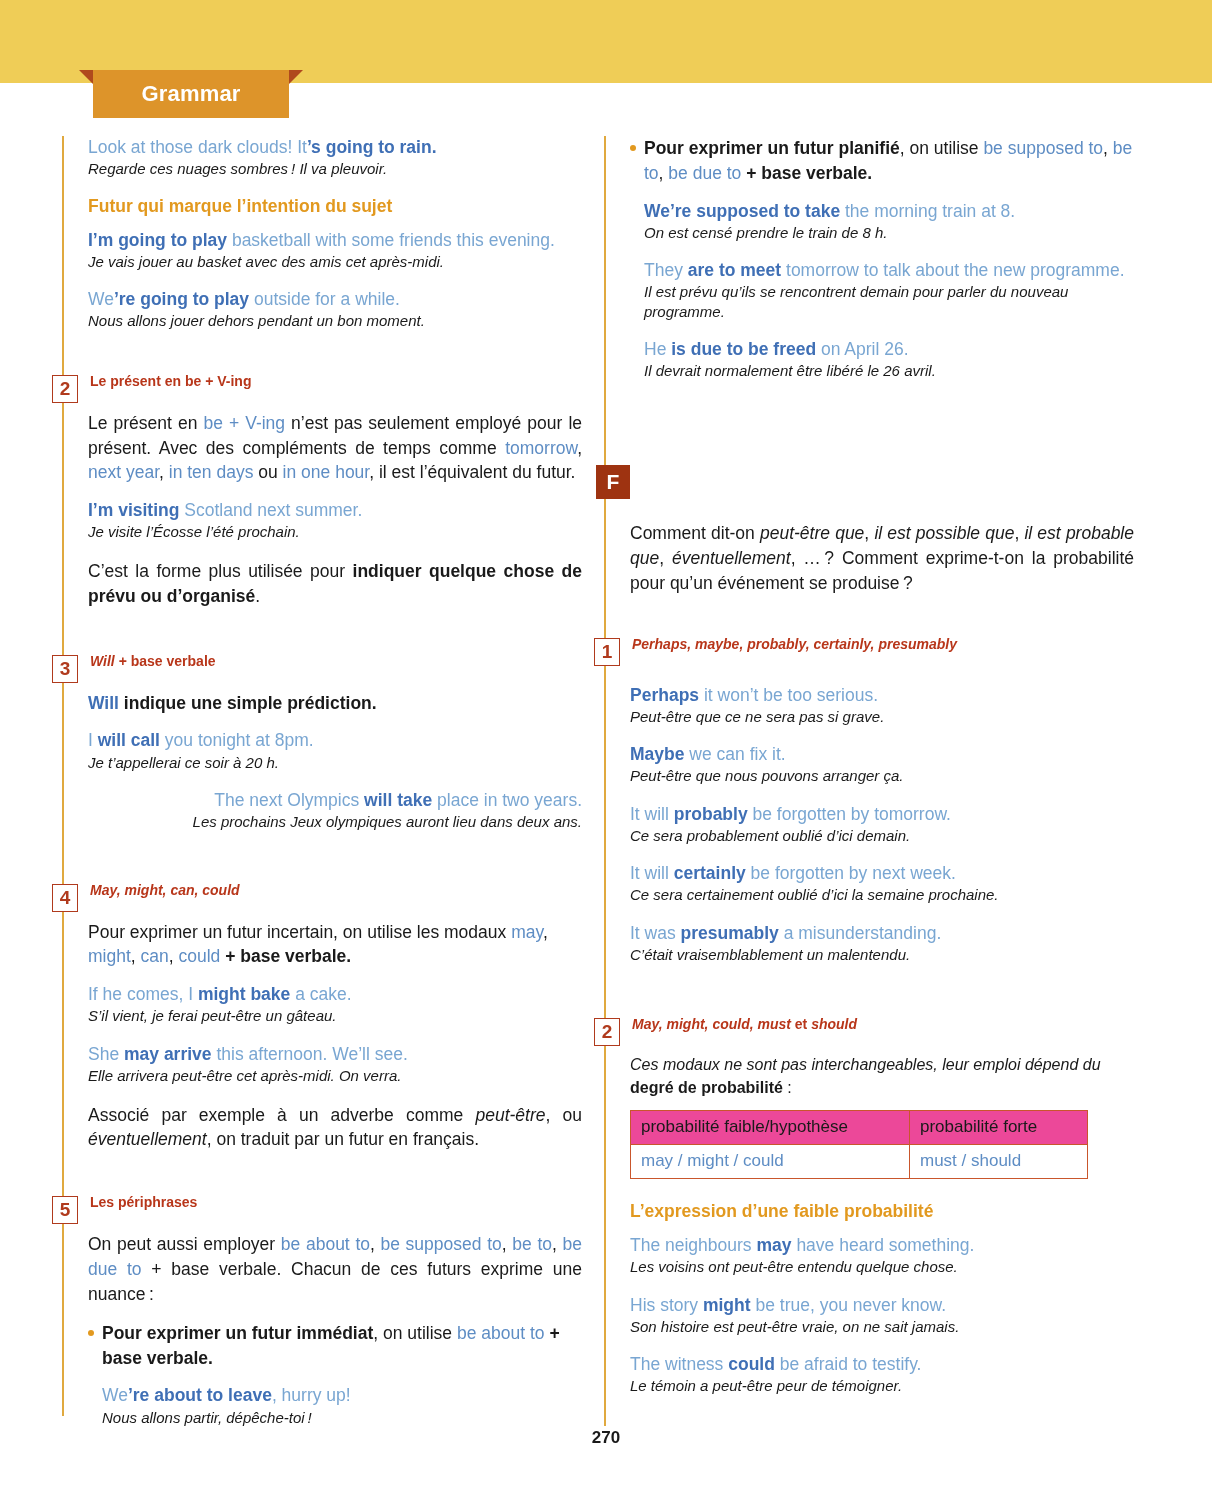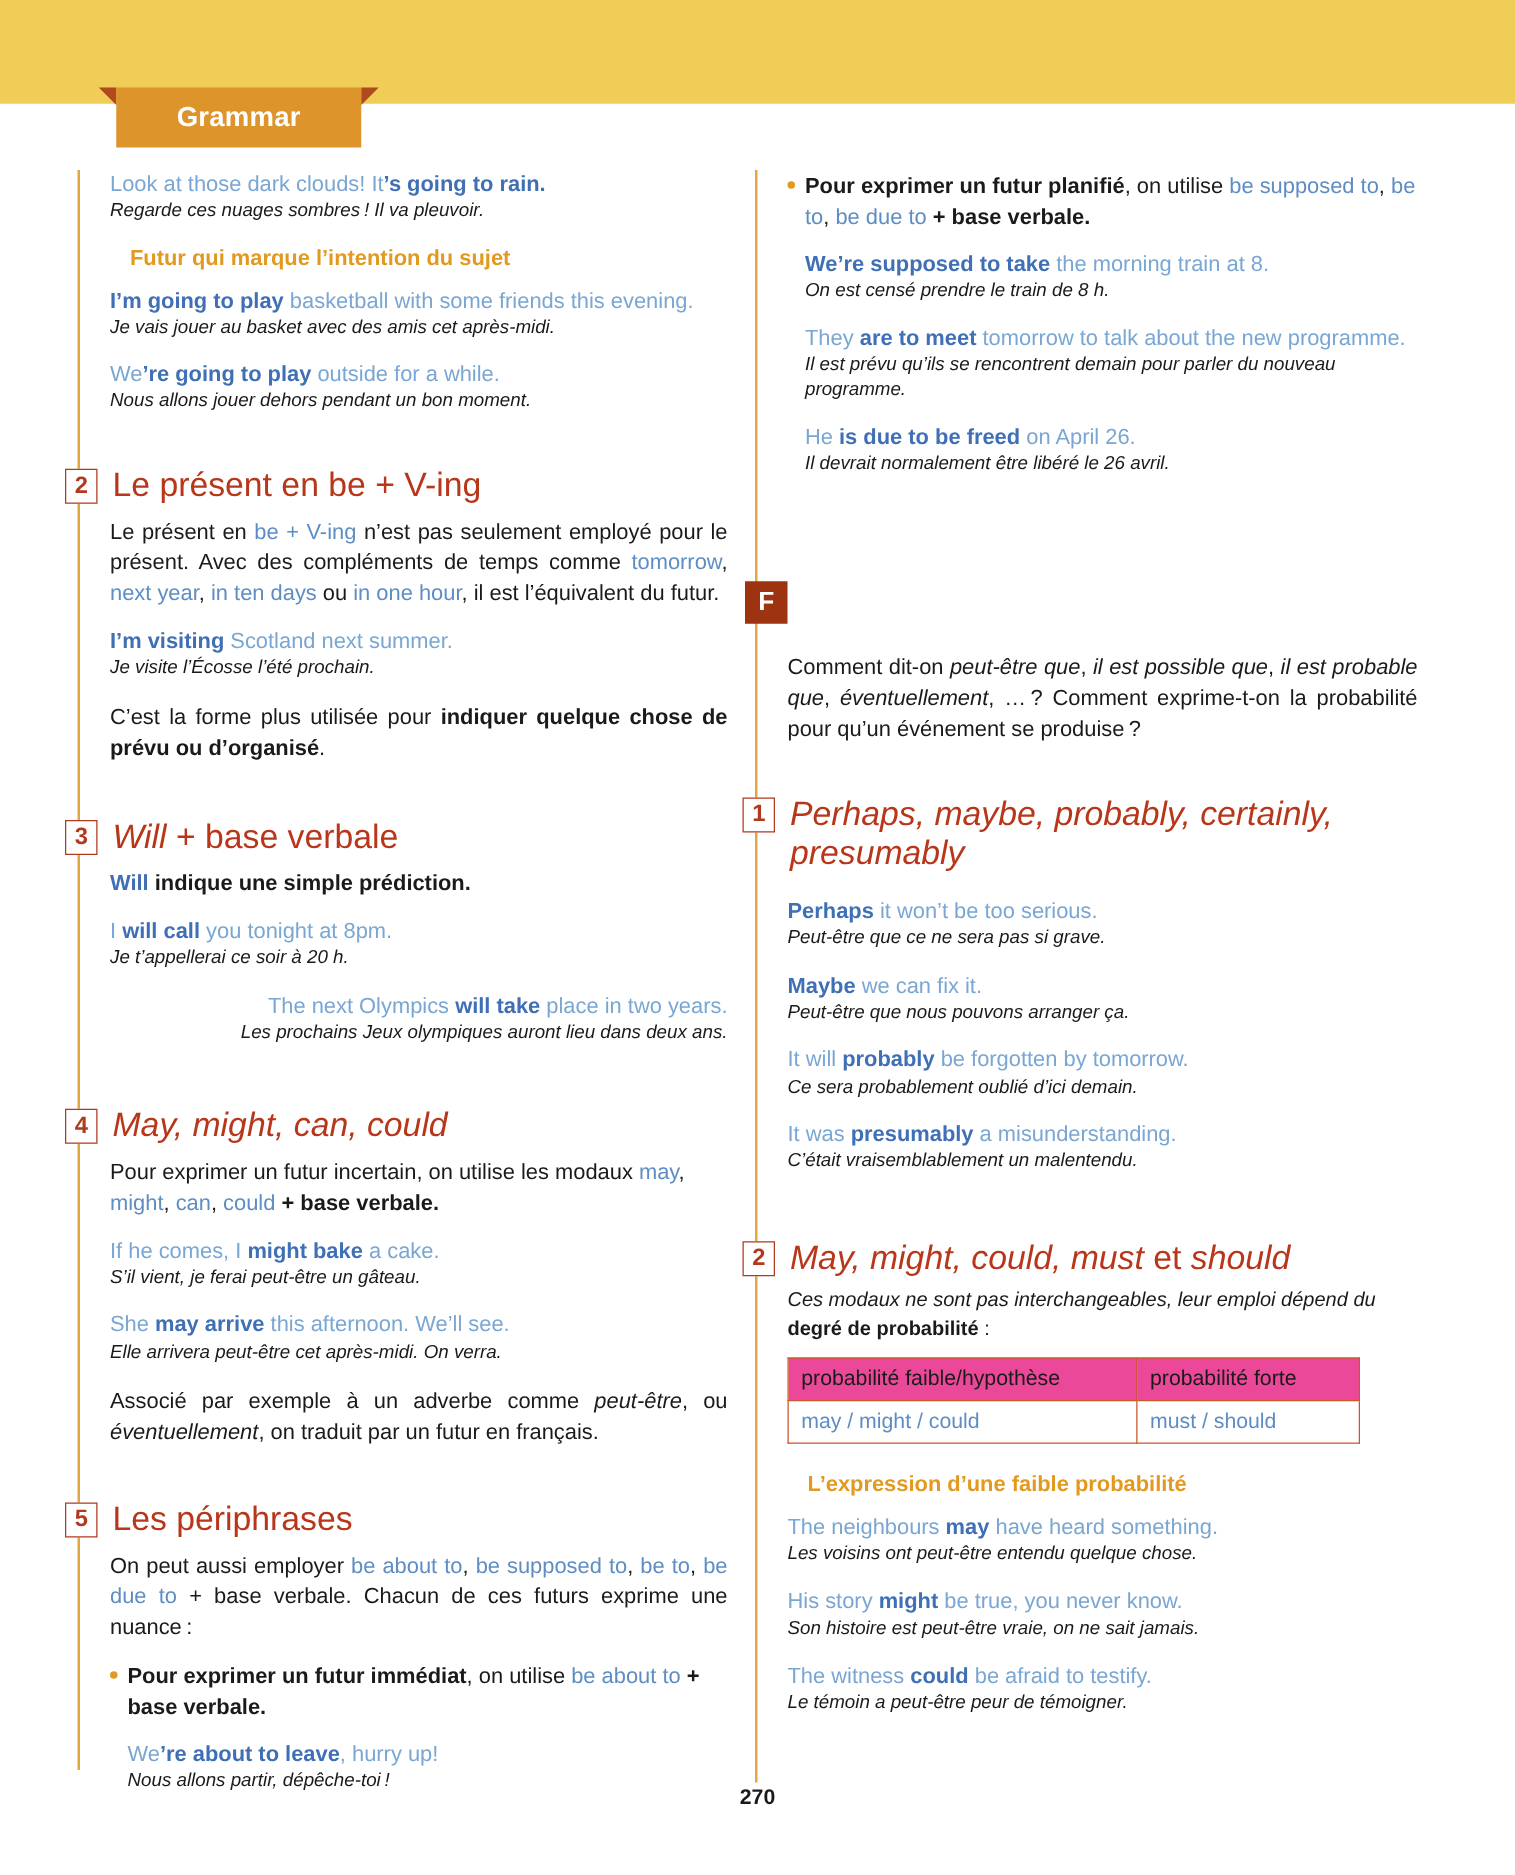--- a/index.html
+++ b/index.html
@@ -42,33 +42,33 @@
     margin:0 0 14px 0;text-align:justify;
   }
   .para.nojust{text-align:left;}
   .en{font-size:17.5px;line-height:1.32;color:#79a6d2;margin:0;}
   .en b, .en .bold{color:#3f6fb5;font-weight:bold;}
   .fr{font-size:15px;line-height:1.3;color:#1a1a1a;font-style:italic;
       font-family:"Liberation Sans","DejaVu Sans",sans-serif;margin:0 0 0 0;}
   .ex{margin:0 0 17px 0;}
   .kw{color:#5e8dc4;}
   .kwb{color:#3f6fb5;font-weight:bold;}
-  .hl-orange{color:#e2991f;font-weight:bold;font-size:17.5px;margin:0 0 12px 16px;}
+  .hl-orange{color:#e2991f;font-weight:bold;font-size:17.5px;margin:0 0 12px 0;}
 
   
   .numsec{position:relative;margin:0 0 8px -26px;display:flex;align-items:flex-start;}
   .numbox{
     flex:0 0 auto;width:26px;height:28px;margin-top:2px;
     border:1.6px solid #b03a1d;background:#ffffff;
     color:#b03a1d;font-size:19px;font-weight:bold;
     display:flex;align-items:center;justify-content:center;
     box-sizing:border-box;position:relative;left:-10px;
   }
   .numtitle{
-    color:#b8361a;font-size:27px;font-weight:normal;line-height:1.18;
+    color:#b8361a;font-size:14px;font-weight:bold;line-height:1.18;
     padding-left:2px;
   }
   .numtitle.italic{font-style:italic;}
   .numtitle .roman{font-style:normal;}
 
   
   .lettersec{position:relative;display:flex;align-items:stretch;margin:0 0 22px -26px;height:34px;}
   .letterbox{
     width:34px;background:#9e3311;color:#ffffff;font-size:21px;font-weight:bold;
     display:flex;align-items:center;justify-content:center;flex:0 0 auto;
@@ -227,20 +227,24 @@
         <p class="en"><span class="bold">Perhaps</span><span> it won’t be too serious.</span></p>
         <p class="fr">Peut-être que ce ne sera pas si grave.</p>
       </div>
       <div class="ex">
         <p class="en"><span class="bold">Maybe</span><span> we can fix it.</span></p>
         <p class="fr">Peut-être que nous pouvons arranger ça.</p>
       </div>
       <div class="ex">
         <p class="en"><span>It will </span><span class="bold">probably</span><span> be forgotten by tomorrow.</span></p>
         <p class="fr">Ce sera probablement oublié d’ici demain.</p>
+      </div>
+      <div class="ex">
+        <p class="en"><span>It will </span><span class="bold">certainly</span><span> be forgotten by next week.</span></p>
+        <p class="fr">Ce sera certainement oublié d’ici la semaine prochaine.</p>
       </div>
       <div class="ex" style="margin-bottom:52px;">
         <p class="en"><span>It was </span><span class="bold">presumably</span><span> a misunderstanding.</span></p>
         <p class="fr">C’était vraisemblablement un malentendu.</p>
       </div>
 
       <div class="numsec">
         <div class="numbox">2</div>
         <div class="numtitle italic"><i>May, might, could, must</i> <span class="roman">et</span> <i>should</i></div>
       </div>

